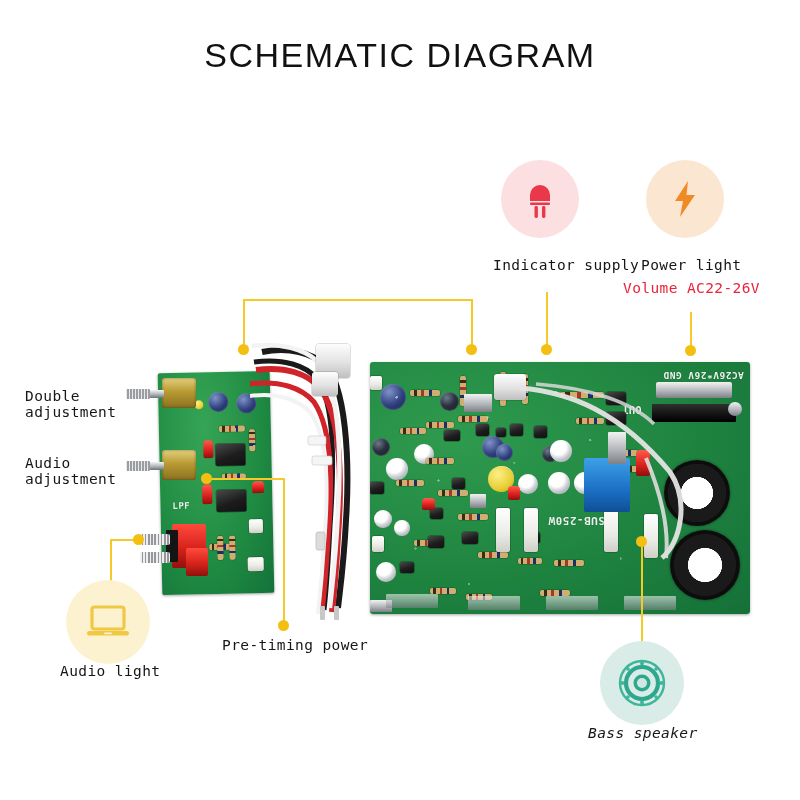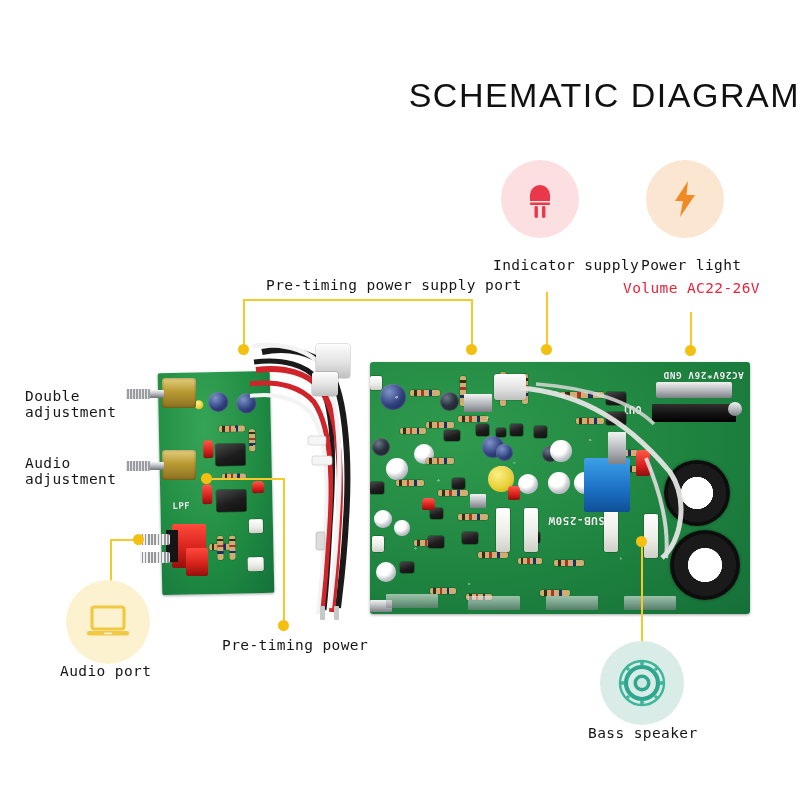--- a/index.html
+++ b/index.html
@@ -13,27 +13,26 @@
     overflow: hidden;
     font-family: "DejaVu Sans Mono", monospace;
     background: #ffffff;
   }
   #stage { position: absolute; inset: 0; }
 
   
   .title {
     position: absolute;
     left: 0; right: 0; top: 36px;
-    text-align: right;
+    text-align: center;
     font-family: "Liberation Sans", sans-serif;
     font-size: 34px;
     letter-spacing: 1.5px;
     color: #111111;
     font-weight: 400;
-    margin-top: 40px;
   }
 
   
   .circ {
     position: absolute;
     border-radius: 50%;
     display: flex; align-items: center; justify-content: center;
   }
   .circ-indicator { width: 78px; height: 78px; left: 501px; top: 160px; background: #fbdfe1; }
   .circ-power     { width: 78px; height: 78px; left: 646px; top: 160px; background: #fbe6d2; }
@@ -52,21 +51,21 @@
   .lbl-sub { color: #e8243b; }
 
   .lbl-indicator { left: 493px; top: 257px; }
   .lbl-power     { left: 641px; top: 257px; }
   .lbl-power-v   { left: 623px; top: 280px; }
   .lbl-supply    { left: 266px; top: 277px; }
   .lbl-volume    { left: 25px;  top: 388px; }
   .lbl-bass      { left: 25px;  top: 455px; }
   .lbl-audio     { left: 60px;  top: 663px; }
   .lbl-pretime   { left: 222px; top: 637px; }
-  .lbl-speaker   { left: 588px; top: 725px; }
+  .lbl-speaker   { left: 588px; top: 725px; font-style: italic; }
   .lbl .l2 { display: block; }
 
   
   .ln { position: absolute; background: #f5c927; }
   .lnv { width: 2px; }
   .lnh { height: 2px; }
   .dot {
     position: absolute; width: 11px; height: 11px;
     border-radius: 50%; background: #f3c012;
   }
@@ -419,40 +418,39 @@
   <div class="lbl lbl-indicator">Indicator supply</div>
 
   <div class="circ circ-power">
     <svg width="30" height="40" viewBox="0 0 30 40">
       <path d="M18 2 L5 22 L13 22 L10 38 L25 16 L16.5 16 Z" fill="#f08a24"></path>
     </svg>
   </div>
   <div class="lbl lbl-power">Power light</div>
   <div class="lbl lbl-sub lbl-power-v">Volume AC22-26V</div>
 
-  <div class="lbl lbl-supply">Pre-timing power supply port</div>
 
   <div class="lbl lbl-volume">
     <span class="l2">Double</span>
     <span class="l2">adjustment</span>
   </div>
 
   <div class="lbl lbl-bass">
     <span class="l2">Audio</span>
     <span class="l2">adjustment</span>
   </div>
 
   <div class="circ circ-audio">
     <svg width="46" height="36" viewBox="0 0 46 36">
       <rect x="7" y="3" width="32" height="22" rx="2.5" fill="none" stroke="#f0c843" stroke-width="3.2"></rect>
       <rect x="2" y="27" width="42" height="4.6" rx="2.3" fill="#f0c843"></rect>
       <rect x="19" y="28.4" width="8" height="1.8" rx=".9" fill="#fdf2cf"></rect>
     </svg>
   </div>
-  <div class="lbl lbl-audio">Audio port</div>
+  <div class="lbl lbl-audio">Audio light</div>
 
   <div class="lbl lbl-pretime">Pre-timing power</div>
 
   <div class="circ circ-speaker">
     <svg width="56" height="56" viewBox="0 0 56 56">
       <circle cx="28" cy="28" r="22" fill="none" stroke="#3fb59a" stroke-width="2.4"></circle>
       <circle cx="28" cy="28" r="16" fill="none" stroke="#2fa78f" stroke-width="4.2"></circle>
       <circle cx="28" cy="28" r="8.5" fill="#2fa78f"></circle>
       <circle cx="28" cy="28" r="5" fill="#cfe9e2"></circle>
       <circle cx="28" cy="8.5" r="2" fill="#3fb59a"></circle>

